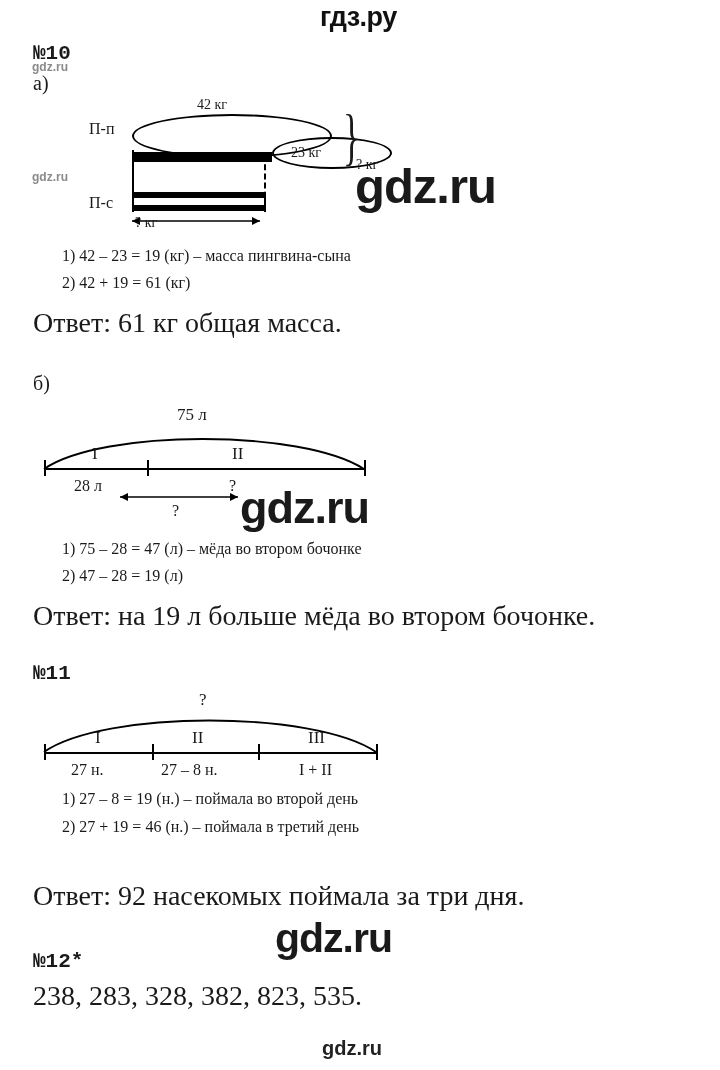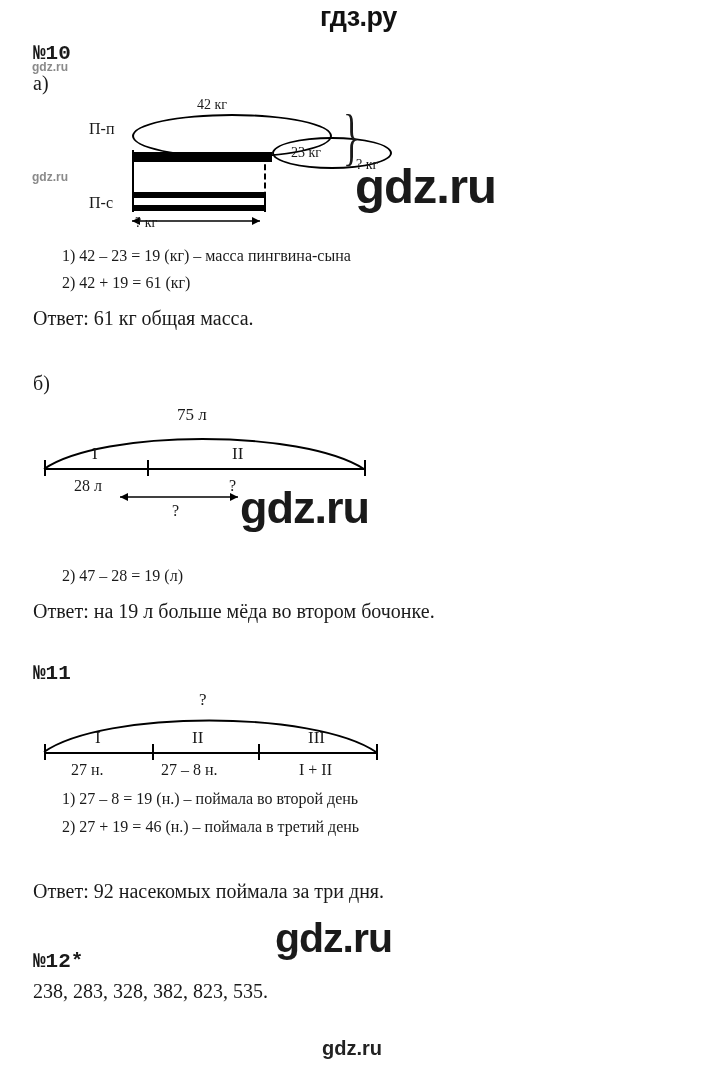--- a/index.html
+++ b/index.html
@@ -72,21 +72,21 @@
     position: absolute;
     font-size: 20px;
   }
   .line {
     position: absolute;
     font-size: 16px;
     white-space: nowrap;
   }
   .answer {
     position: absolute;
-    font-size: 20px;
+    font-size: 28px;
     white-space: nowrap;
   }
 
   
   .scheme-a { position: absolute; left: 0; top: 95px; width: 400px; height: 140px; margin-left: 44px; }
   .lbl { position: absolute; font-size: 14px; white-space: nowrap; }
   .lbl-bold { position: absolute; font-size: 16px; white-space: nowrap; }
 
   .bar-oval {
     position: absolute;
@@ -212,20 +212,21 @@
     <div class="seg-val" style="left:229px; top:72px;">?</div>
 
     <svg width="160" height="24" style="left:116px; top:84px;">
       <path d="M4 8 L122 8" stroke="#000" stroke-width="1.6" fill="none"></path>
       <path d="M4 8 l8 -4 l0 8 z" fill="#000"></path>
       <path d="M122 8 l-8 -4 l0 8 z" fill="#000"></path>
     </svg>
     <div class="seg-val" style="left:172px; top:97px;">?</div>
   </div>
 
+  <div class="line" style="left:62px; top:540px;">1) 75 – 28 = 47 (л) – мёда во втором бочонке</div>
   <div class="line" style="left:62px; top:567px;">2) 47 – 28 = 19 (л)</div>
   <div class="answer" style="left:33px; top:600px;">Ответ: на 19 л больше мёда во втором бочонке.</div>
 
   <div class="task-num" style="left:33px; top:662px;">№11</div>
 
   <div class="scheme" style="left:0; top:690px; width:420px; height:100px;">
     <div class="seg-lbl" style="left:199px; top:0px;">?</div>
     <svg width="340" height="50" style="left:42px; top:18px;">
       <path d="M2 44 C 62 2, 272 2, 334 44" stroke="#000" stroke-width="1.8" fill="none"></path>
     </svg>

